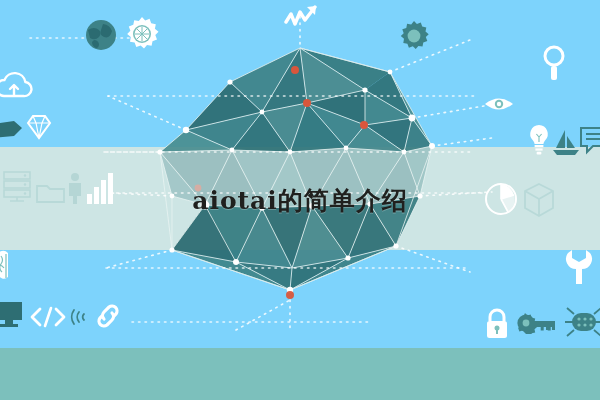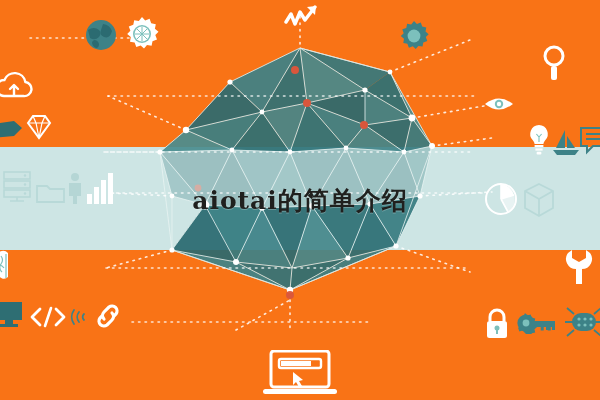--- a/index.html
+++ b/index.html
@@ -1,21 +1,21 @@
 <!DOCTYPE html>
 <html><head>
 <meta charset="utf-8">
 <style>
   html,body{margin:0;padding:0;}
   body{
     width:600px;height:400px;overflow:hidden;
     font-family:"Liberation Serif",serif;
     background:#7cc0bc;
   }
-  #stage{position:relative;width:600px;height:400px;overflow:hidden;background:#f97316;}
+  #stage{position:relative;width:600px;height:348px;overflow:hidden;background:#7dd3fc;}
   .layer{position:absolute;left:0;top:0;width:600px;height:400px;}
   .band{position:absolute;left:0;width:600px;background:#cde5e4;}
   .icon{position:absolute;}
   .icon svg{display:block;}
   #title{
     position:absolute;left:0;top:184px;width:600px;
     text-align:center;
     font-family:"DejaVu Serif","Liberation Serif",serif;
     font-weight:700;
     font-size:25px;

